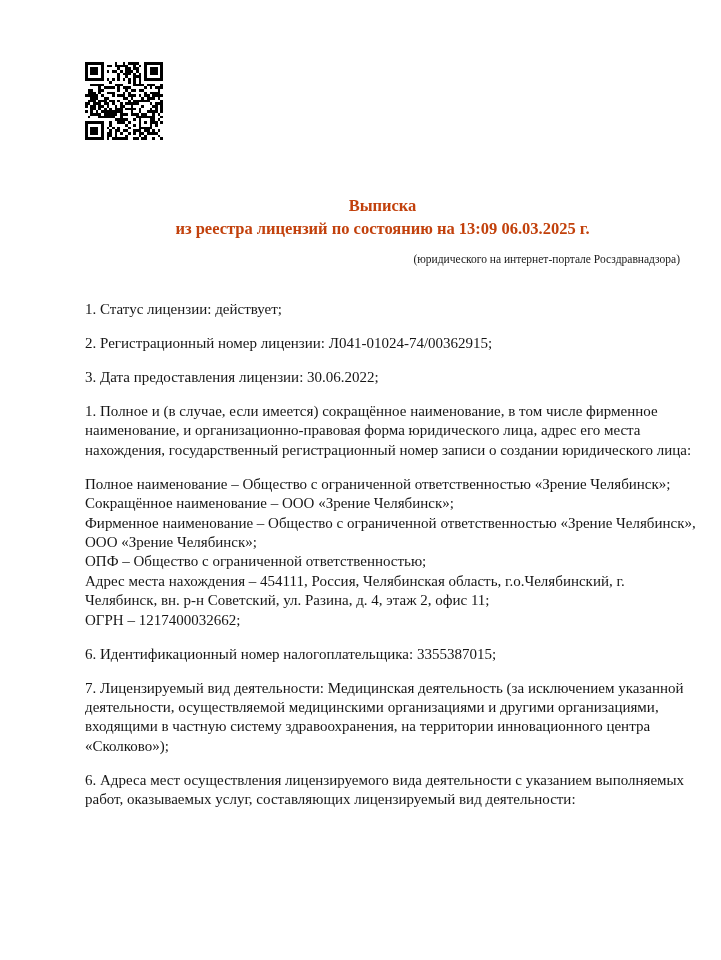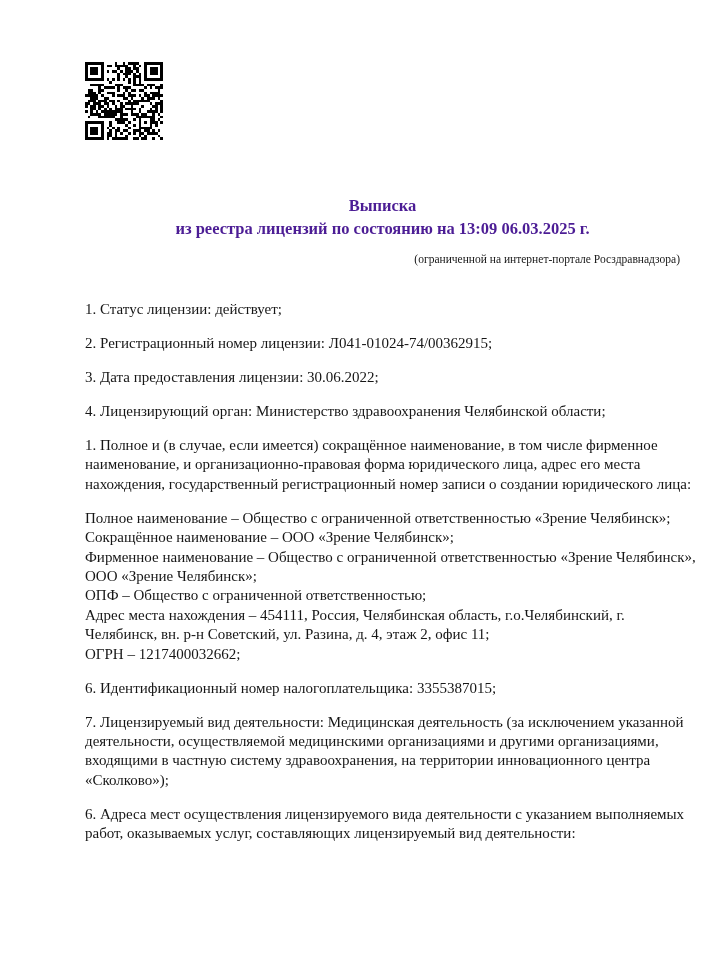--- a/index.html
+++ b/index.html
@@ -26,21 +26,21 @@
   }
   .title-block {
     position: absolute;
     left: 85px;
     top: 194px;
     width: 595px;
     text-align: center;
     font-weight: bold;
     font-size: 16.5px;
     line-height: 23px;
-    color: #4c1d95;
+    color: #c2410c;
   }
   .subtitle {
     position: absolute;
     left: 85px;
     top: 252px;
     width: 595px;
     text-align: right;
     font-size: 11.5px;
     line-height: 15px;
     color: #161616;
@@ -499,27 +499,26 @@
         <rect x="22" y="28" width="1" height="1"></rect>
         <rect x="25" y="28" width="1" height="1"></rect>
         <rect x="28" y="28" width="1" height="1"></rect>
       </svg></div>
 
   <div class="title-block">
     <div>Выписка</div>
     <div>из реестра лицензий по состоянию на 13:09 06.03.2025 г.</div>
   </div>
 
-  <div class="subtitle">(ограниченной на интернет-портале Росздравнадзора)</div>
+  <div class="subtitle">(юридического на интернет-портале Росздравнадзора)</div>
 
   <div class="doc-body">
     <p>1. Статус лицензии: действует;</p>
     <p>2. Регистрационный номер лицензии: Л041-01024-74/00362915;</p>
     <p>3. Дата предоставления лицензии: 30.06.2022;</p>
-    <p>4. Лицензирующий орган: Министерство здравоохранения Челябинской области;</p>
     <p>1. Полное и (в случае, если имеется) сокращённое наименование, в том числе фирменное
 наименование, и организационно-правовая форма юридического лица, адрес его места
 нахождения, государственный регистрационный номер записи о создании юридического лица:</p>
     <p>Полное наименование – Общество с ограниченной ответственностью «Зрение Челябинск»;
 Сокращённое наименование – ООО «Зрение Челябинск»;
 Фирменное наименование – Общество с ограниченной ответственностью «Зрение Челябинск»,
 ООО «Зрение Челябинск»;
 ОПФ – Общество с ограниченной ответственностью;
 Адрес места нахождения – 454111, Россия, Челябинская область, г.о.Челябинский, г.
 Челябинск, вн. р-н Советский, ул. Разина, д. 4, этаж 2, офис 11;

